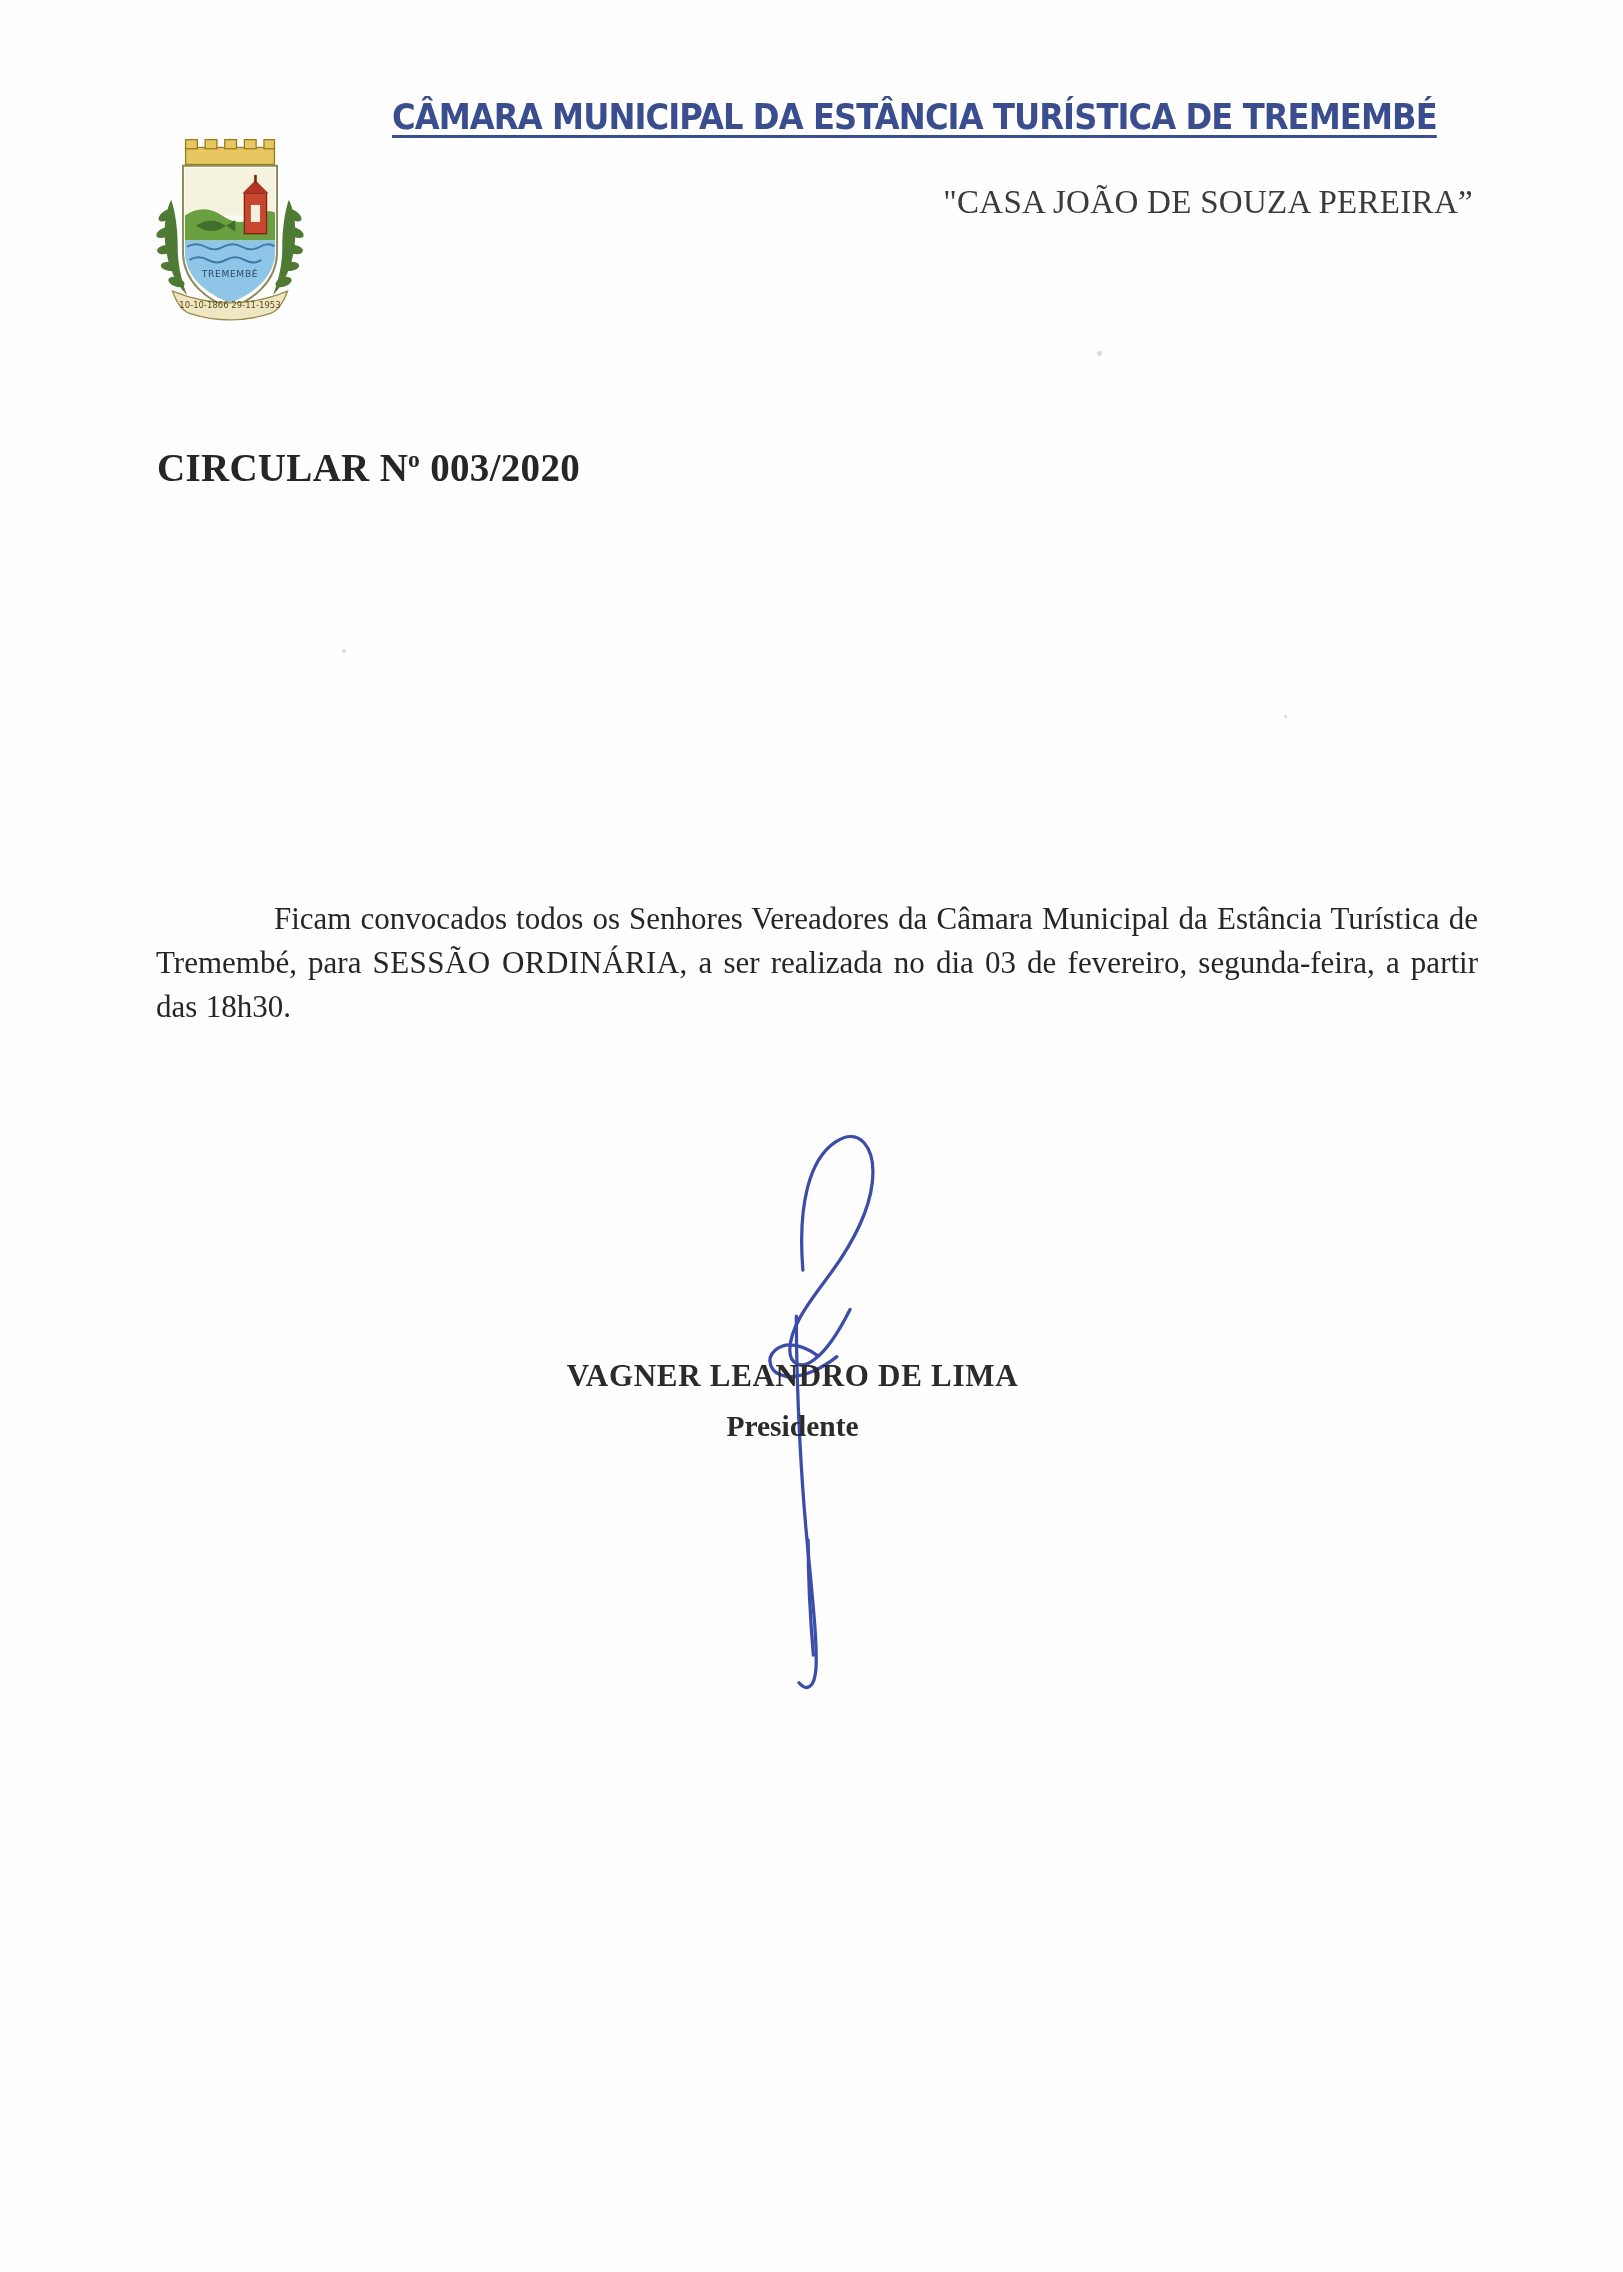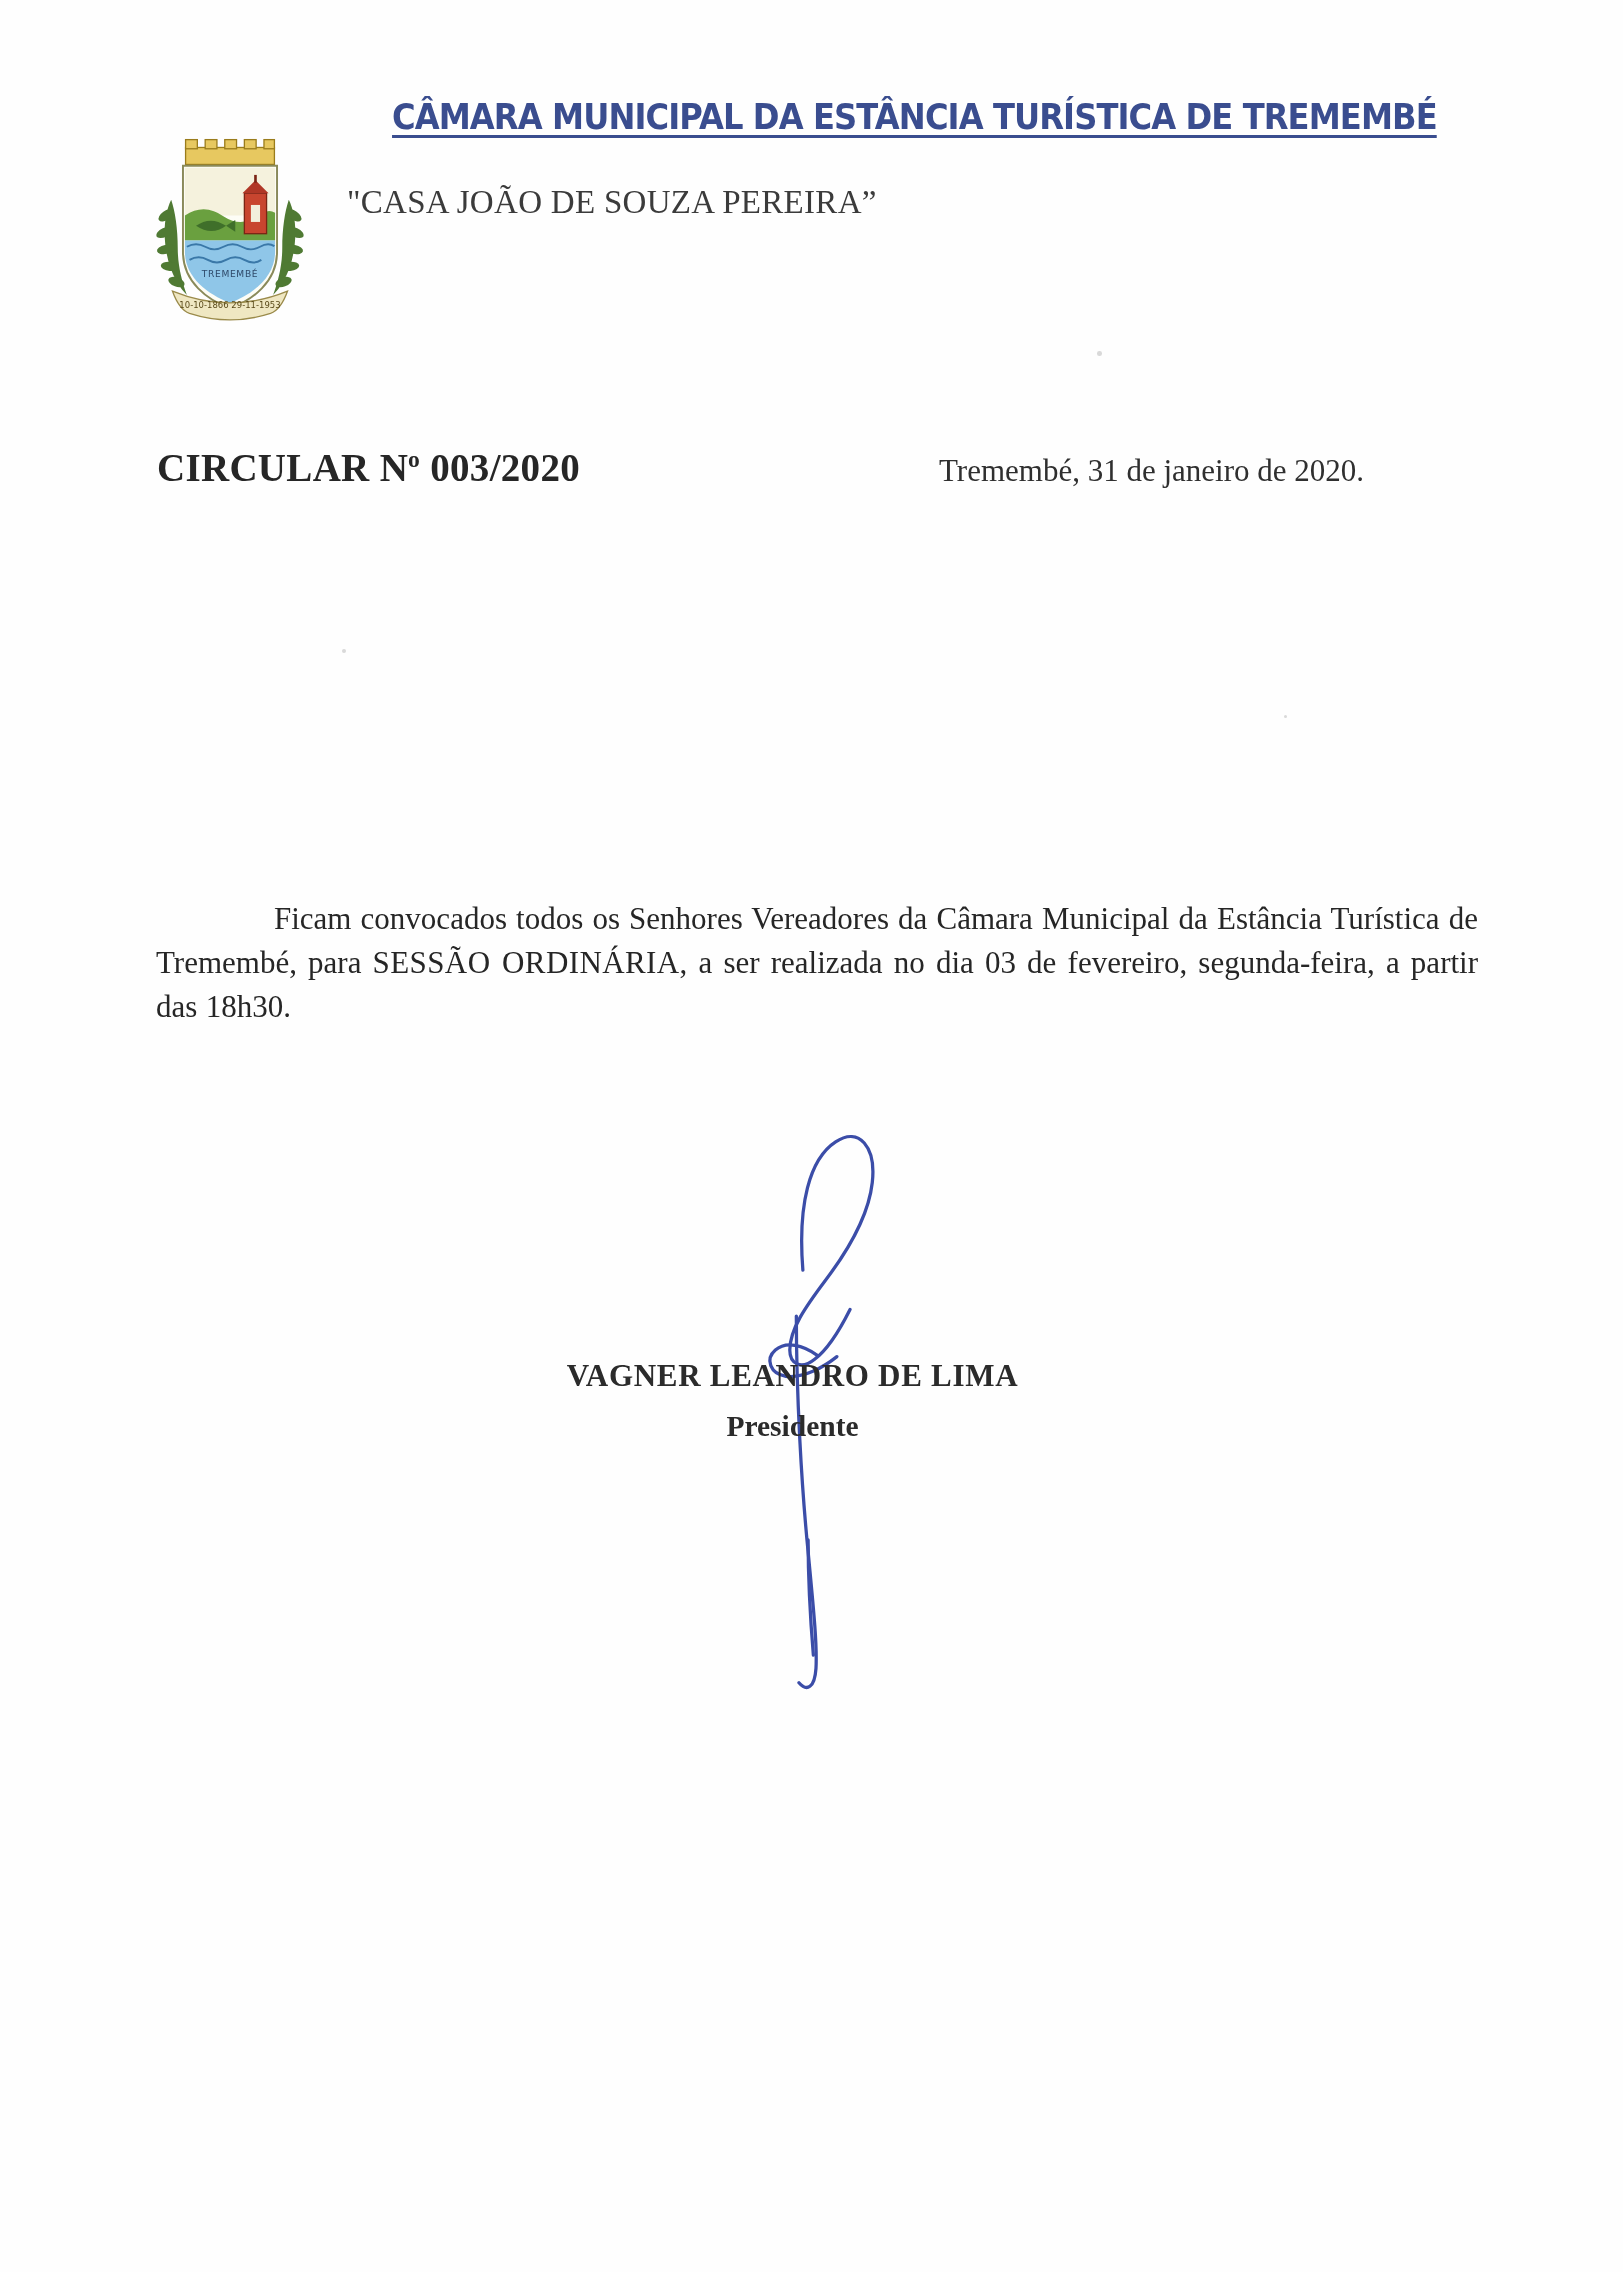--- a/index.html
+++ b/index.html
@@ -38,21 +38,21 @@
     top: 39px;
     width: 162px;
     height: 196px;
   }
 
   .header-text {
     position: absolute;
     left: 347px;
     top: 0;
     width: 1126px;
-    text-align: left;
+    text-align: right;
   }
 
   .org-title {
     font-family: "DejaVu Sans", sans-serif;
     font-weight: bold;
     font-size: 35px;
     letter-spacing: -1px;
     color: #3a4d8f;
     text-decoration: underline;
     text-underline-offset: 5.9px;
@@ -242,21 +242,20 @@
     <div class="header-text">
       <div class="org-title">CÂMARA MUNICIPAL DA ESTÂNCIA TURÍSTICA DE TREMEMBÉ</div>
       <div class="org-subtitle">"CASA JOÃO DE SOUZA PEREIRA”</div>
     </div>
   </div>
 
   <div class="circular-row">
     <div class="circular-number">
       <span>CIRCULAR N</span><sup>o</sup><span> 003/2020</span>
     </div>
-    <div class="place-date">Tremembé, 31 de janeiro de 2020.</div>
   </div>
 
   <div class="body-block">
     <p class="body-paragraph"><span>Ficam convocados todos os Senhores Vereadores da Câmara Municipal da Estância Turística de Tremembé, para  </span><span class="strong-inline">SESSÃO ORDINÁRIA</span><span>, a ser realizada no dia 03 de fevereiro, segunda-feira,  a partir das 18h30.</span></p>
   </div>
 
   <div class="signature-area">
 
     <div class="signature-ink">
       <svg viewBox="0 0 420 1000" width="275" height="655" aria-hidden="true">

